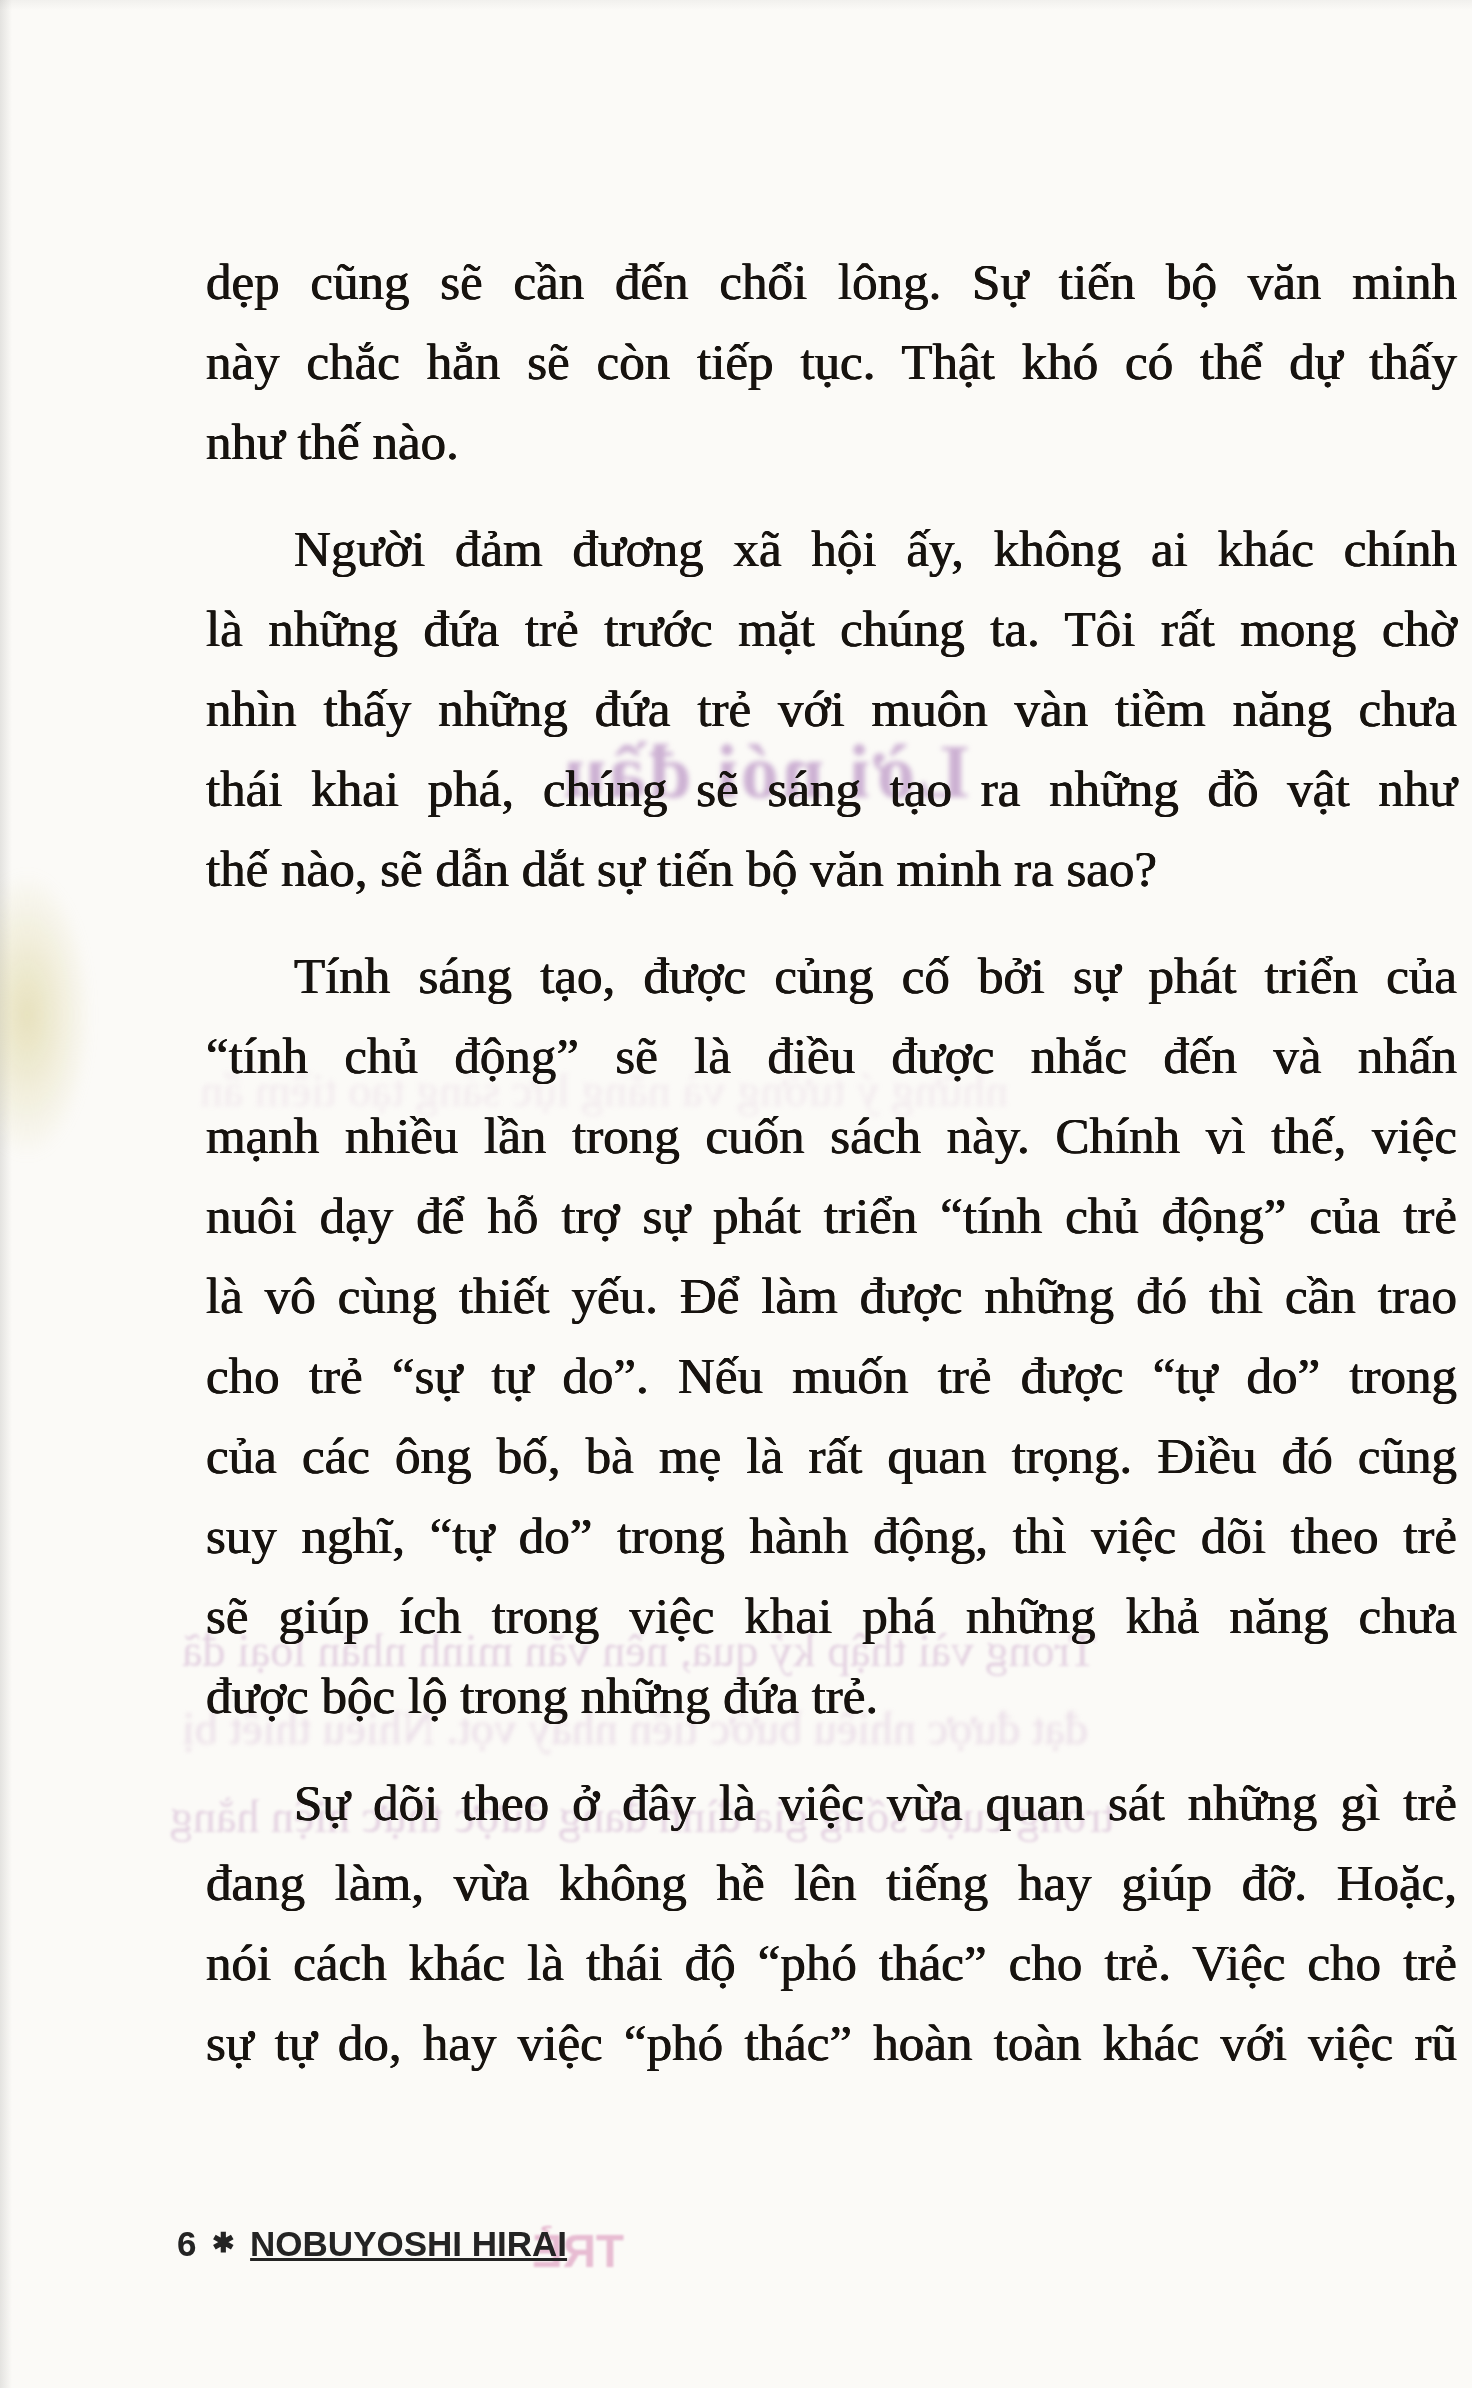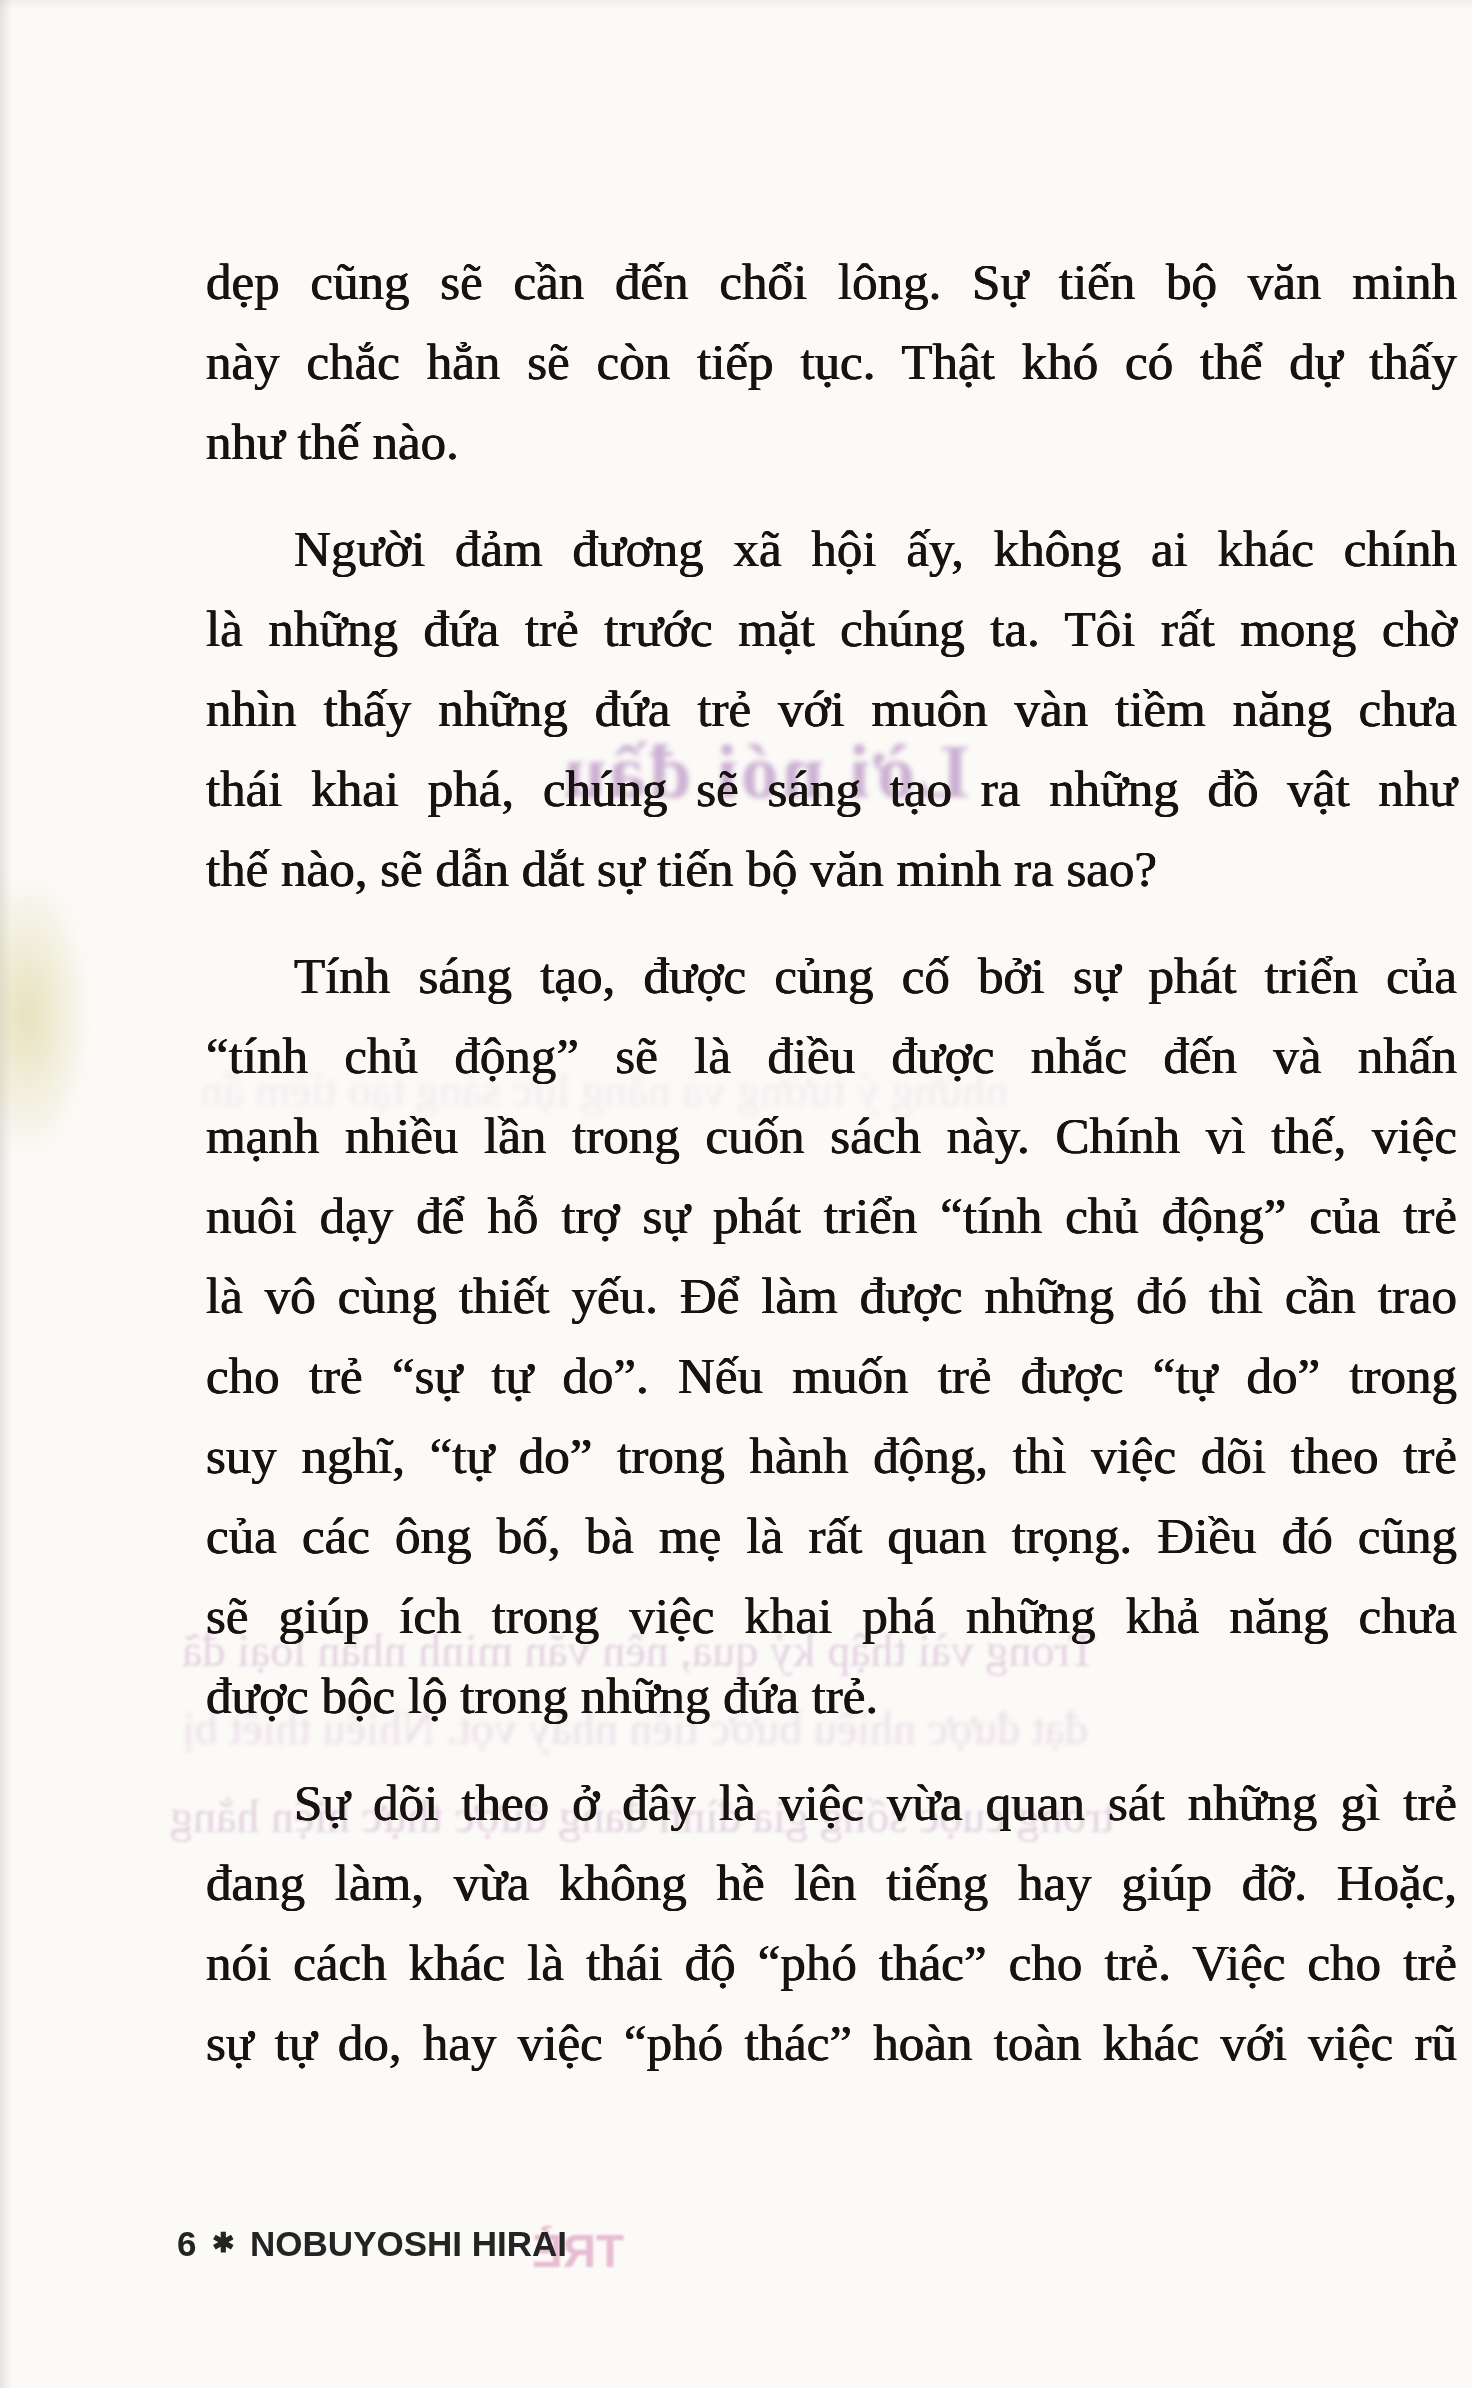--- a/index.html
+++ b/index.html
@@ -89,21 +89,21 @@
   
   .footer {
     position:absolute; left:177px; top:2224px;
     font-family:"Liberation Sans", sans-serif;
     font-weight:bold; font-size:35px; color:#242424;
     display:flex; align-items:center; gap:15px;
     z-index:3;
     letter-spacing:0.5px;
   }
   .footer .star { font-size:27px; transform:translateY(-1px); }
-  .footer .author { letter-spacing:0; }
+  .footer .author { letter-spacing:0;text-decoration:underline; }
 </style>
 </head>
 <body>
 
 <div class="page">
 
   <div class="scan-edge-left"></div>
   <div class="scan-edge-top"></div>
   <div class="stain"></div>
 
@@ -130,22 +130,22 @@
       <div class="line para-end">thế nào, sẽ dẫn dắt sự tiến bộ văn minh ra sao?</div>
     </div>
 
     <div class="para">
       <div class="line indent">Tính sáng tạo, được củng cố bởi sự phát triển của</div>
       <div class="line">“tính chủ động” sẽ là điều được nhắc đến và nhấn</div>
       <div class="line">mạnh nhiều lần trong cuốn sách này. Chính vì thế, việc</div>
       <div class="line">nuôi dạy để hỗ trợ sự phát triển “tính chủ động” của trẻ</div>
       <div class="line">là vô cùng thiết yếu. Để làm được những đó thì cần trao</div>
       <div class="line">cho trẻ “sự tự do”. Nếu muốn trẻ được “tự do” trong</div>
+      <div class="line">của các ông bố, bà mẹ là rất quan trọng. Điều đó cũng</div>
       <div class="line">suy nghĩ, “tự do” trong hành động, thì việc dõi theo trẻ</div>
-      <div class="line">của các ông bố, bà mẹ là rất quan trọng. Điều đó cũng</div>
       <div class="line">sẽ giúp ích trong việc khai phá những khả năng chưa</div>
       <div class="line para-end">được bộc lộ trong những đứa trẻ.</div>
     </div>
 
     <div class="para">
       <div class="line indent">Sự dõi theo ở đây là việc vừa quan sát những gì trẻ</div>
       <div class="line">đang làm, vừa không hề lên tiếng hay giúp đỡ. Hoặc,</div>
       <div class="line">nói cách khác là thái độ “phó thác” cho trẻ. Việc cho trẻ</div>
       <div class="line">sự tự do, hay việc “phó thác” hoàn toàn khác với việc rũ</div>
     </div>

